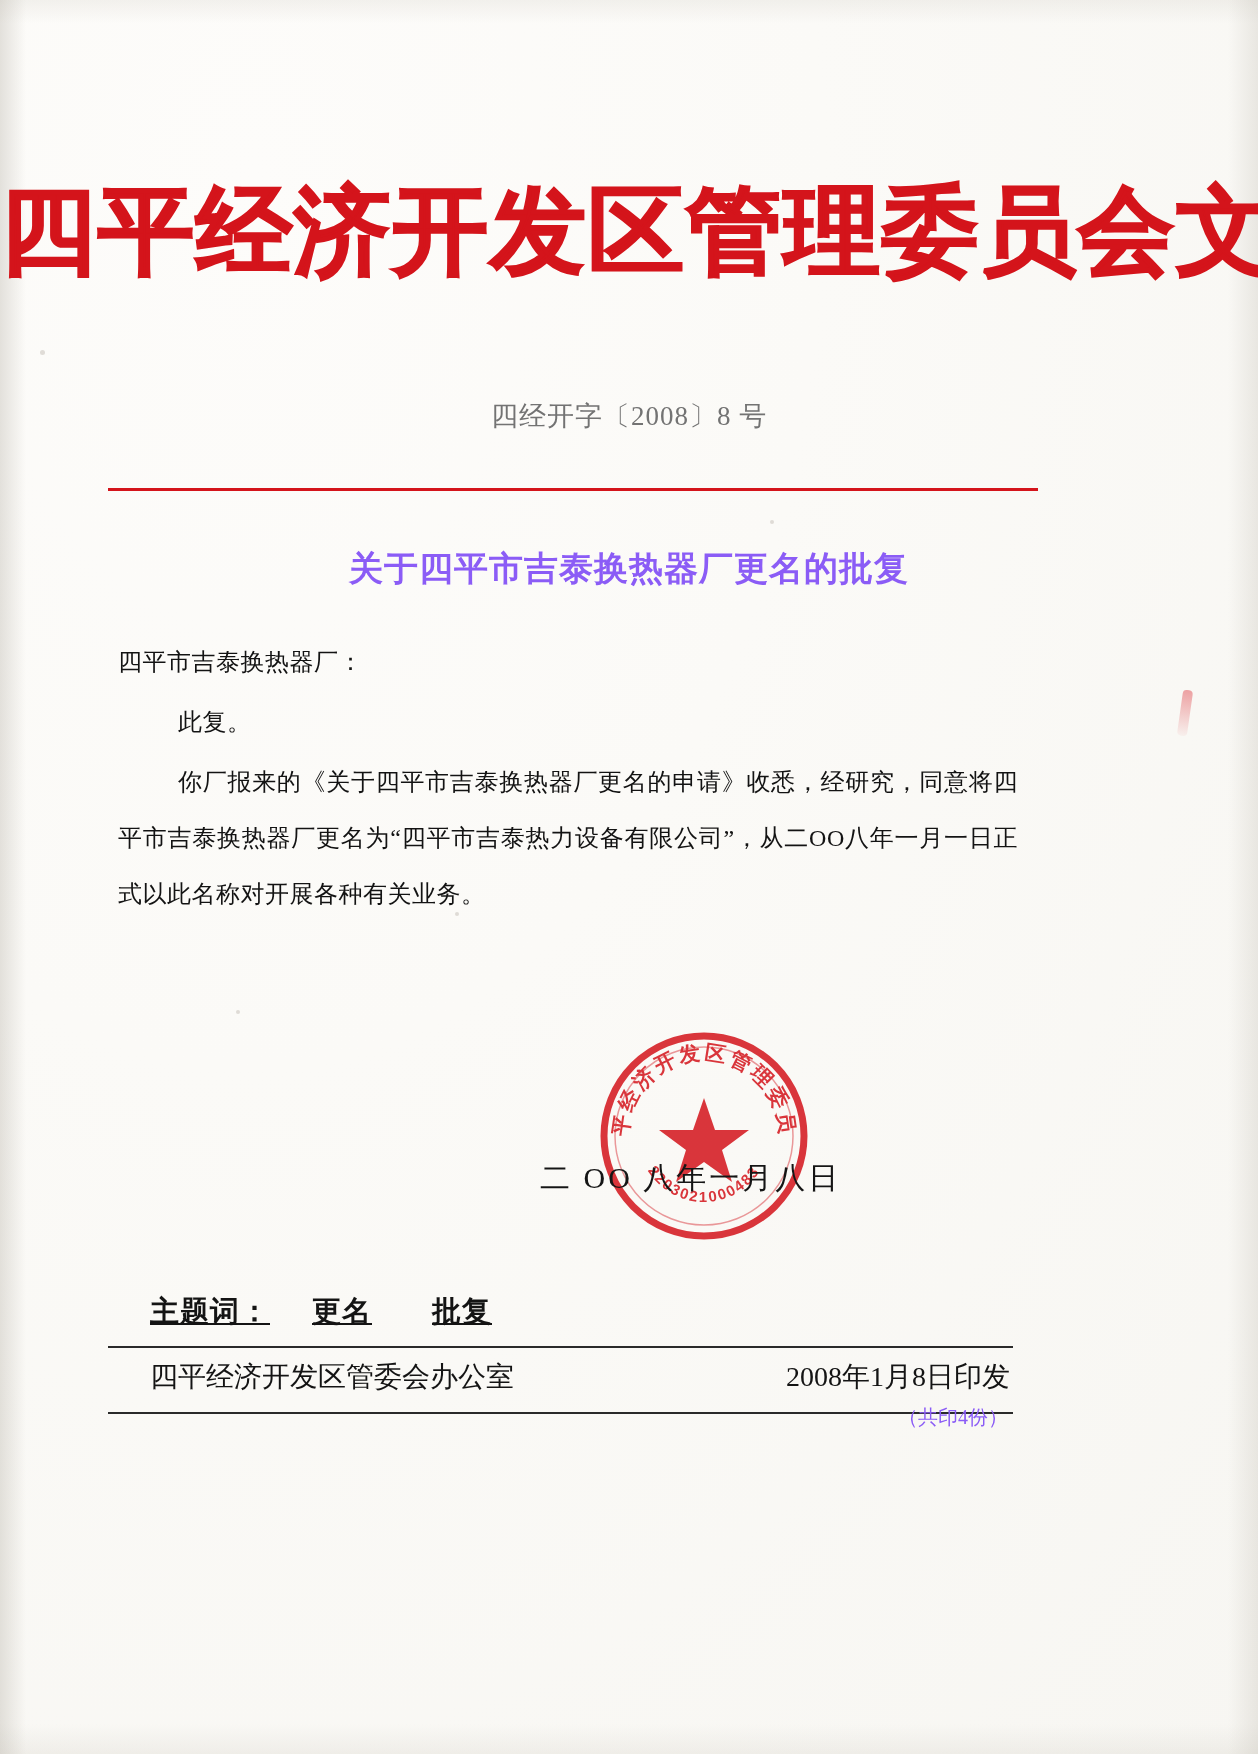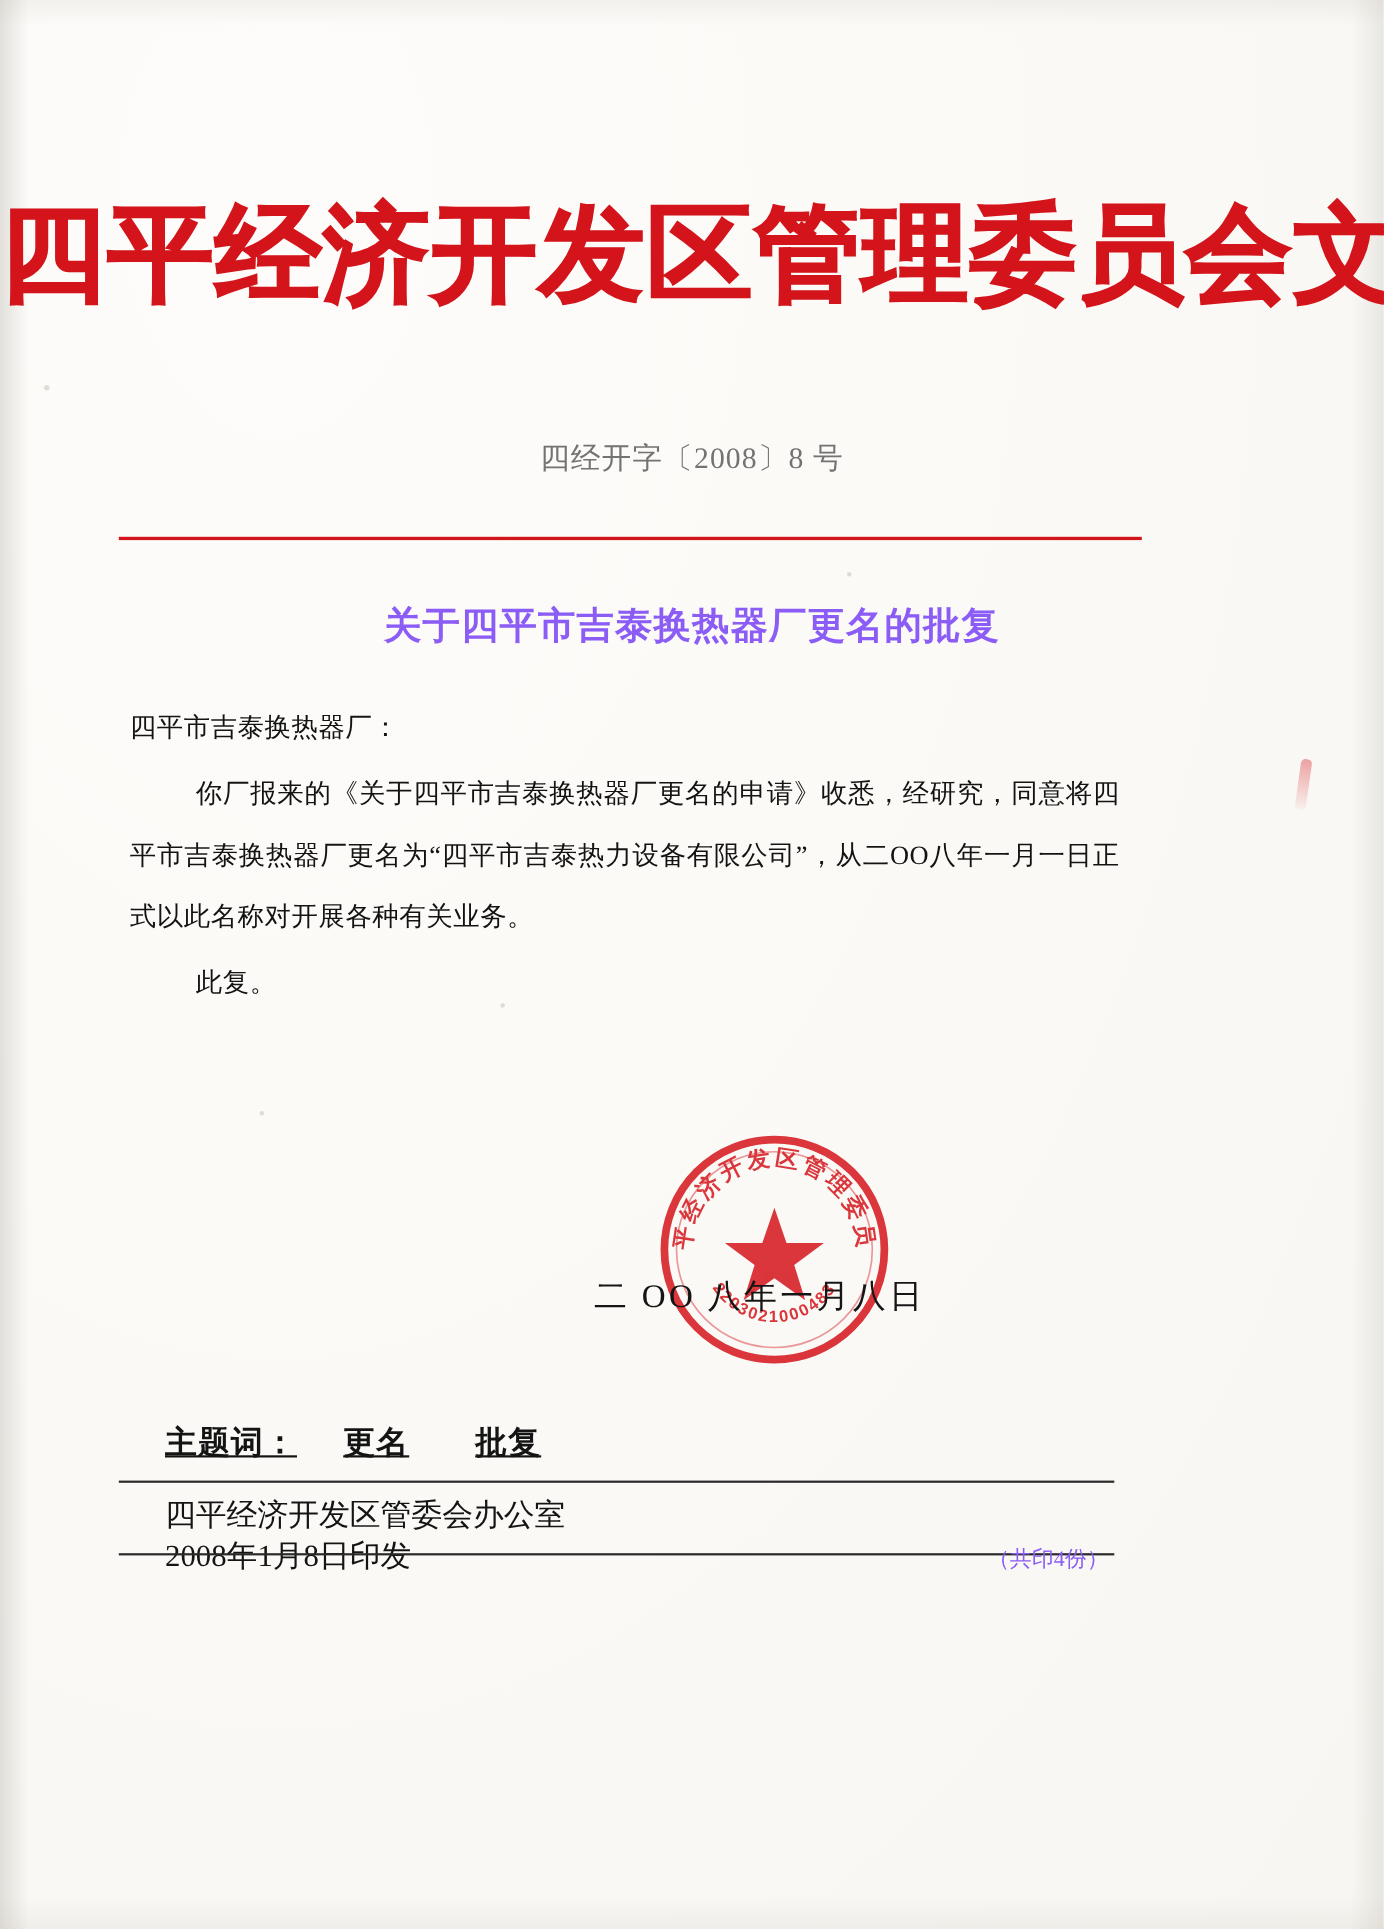--- a/index.html
+++ b/index.html
@@ -170,21 +170,20 @@
   .issuer-row {
     position: absolute;
     left: 150px;
     top: 1358px;
     width: 860px;
     display: flex;
     justify-content: space-between;
     align-items: baseline;
     font-size: 28px;
     color: #141414;
-    flex-direction: column;
   }
 
   .copies {
     position: absolute;
     right: 250px;
     top: 1404px;
     font-size: 20px;
     color: #8b5cf6;
   }
 
@@ -215,22 +214,22 @@
   <div class="masthead">四平经济开发区管理委员会文件</div>
 
   <div class="doc-number">四经开字〔2008〕8 号</div>
 
   <div class="red-rule"></div>
 
   <div class="doc-title">关于四平市吉泰换热器厂更名的批复</div>
 
   <div class="body-block">
     <p>四平市吉泰换热器厂：</p>
+    <p class="indent">此复。</p>
     <p class="indent">你厂报来的《关于四平市吉泰换热器厂更名的申请》收悉，经研究，同意将四平市吉泰换热器厂更名为“四平市吉泰热力设备有限公司”，从二OO八年一月一日正式以此名称对开展各种有关业务。</p>
-    <p class="indent">此复。</p>
   </div>
 
   <div class="seal">
     <svg width="212" height="212" viewBox="0 0 212 212" xmlns="http://www.w3.org/2000/svg">
       <defs>
         <path id="sealTopArc" d="M 30 106 A 76 76 0 0 1 182 106"></path>
         <path id="sealBotArc" d="M 40 106 A 66 66 0 0 0 172 106"></path>
       </defs>
       <g opacity="0.85">
         <circle cx="106" cy="106" r="100" fill="none" stroke="#d4141b" stroke-width="7"></circle>

